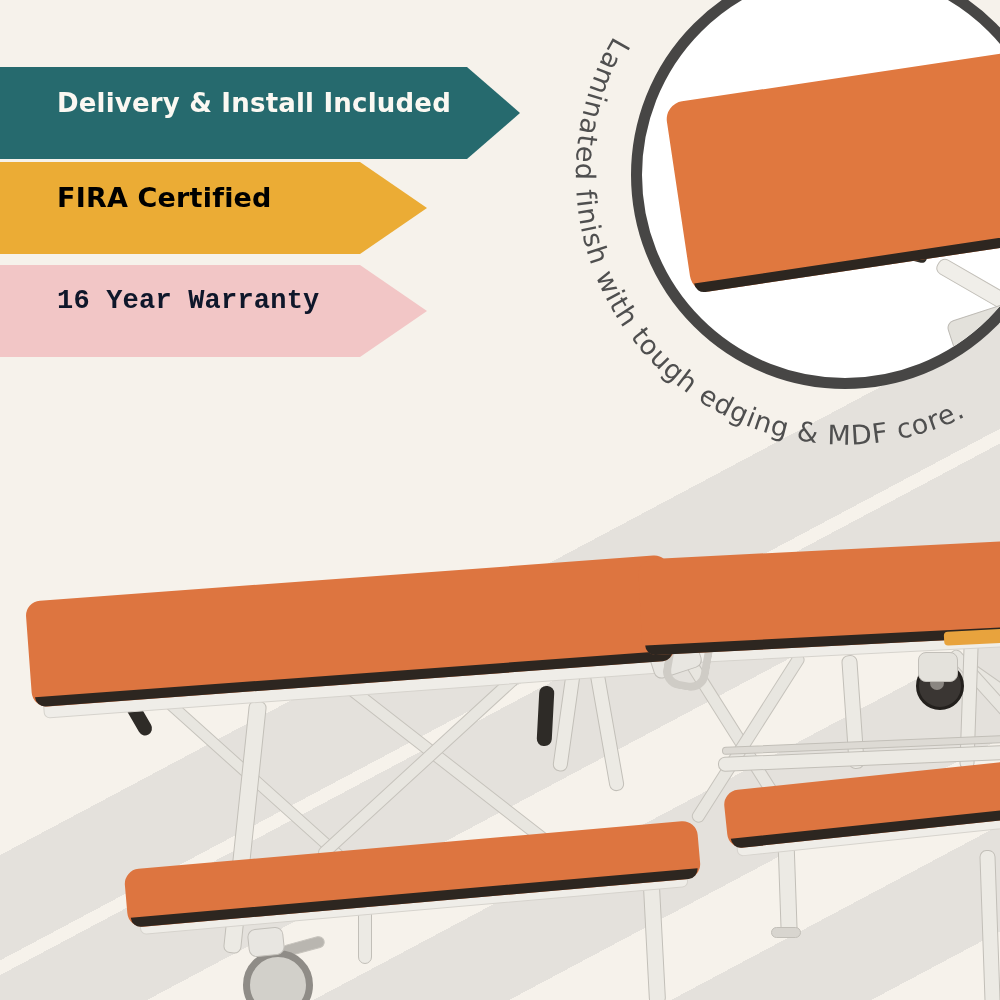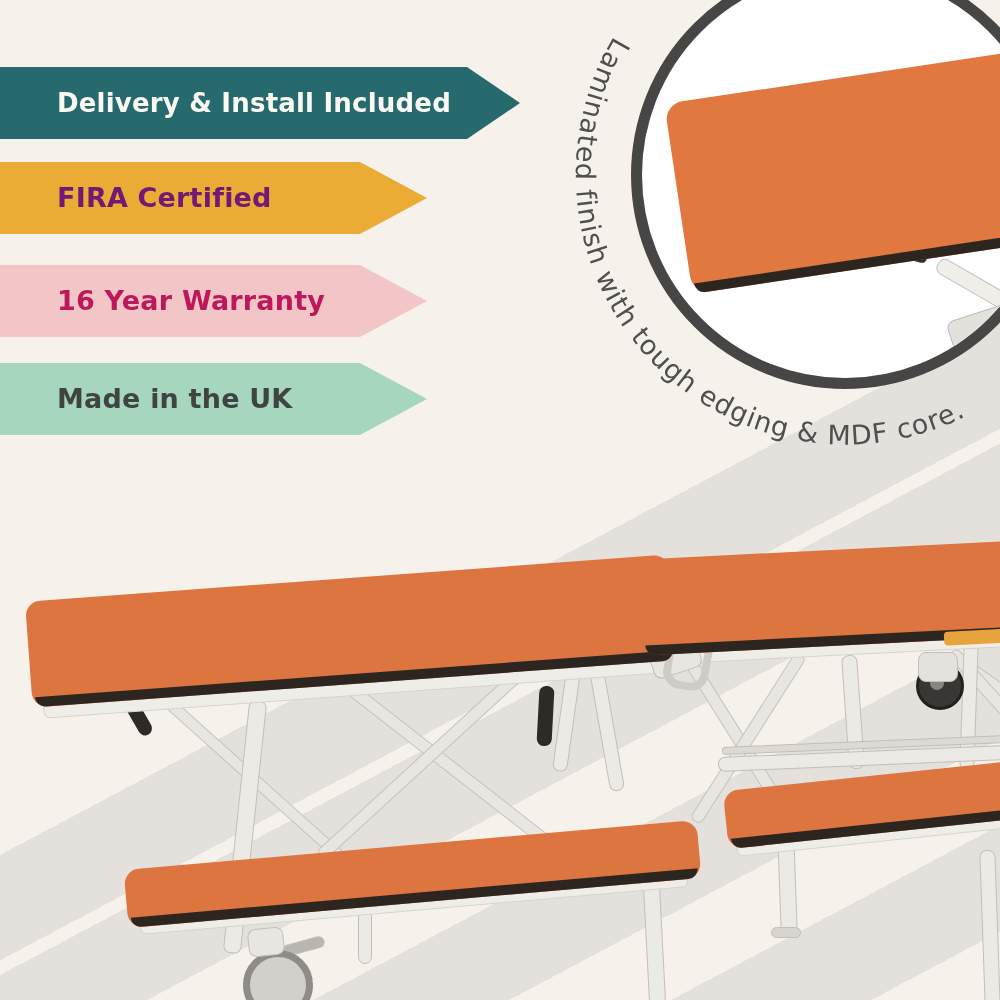--- a/index.html
+++ b/index.html
@@ -12,30 +12,30 @@
       #F6F2EB 848px, #F6F2EB 861px,
       #E4E1DC 861px, #E4E1DC 952px,
       #F6F2EB 952px, #F6F2EB 1030px,
       #E4E1DC 1030px,#E4E1DC 1122px,
       #F6F2EB 1122px,#F6F2EB 1198px,
       #E4E1DC 1198px,#E4E1DC 1292px,
       #F6F2EB 1292px);
   }
   
   .banner{
-    position:absolute;left:0;height:72px;line-height:72px;
+    position:absolute;left:0;height:92px;line-height:72px;
     padding-left:57px;font-weight:700;font-size:27px;letter-spacing:.2px;
     z-index:40;box-sizing:border-box;white-space:nowrap;
   }
   .banner-1{top:67px;width:520px;font-size:26px;background:#266A6E;color:#FBF8F2;
     clip-path:polygon(0 0,467px 0,100% 50%,467px 100%,0 100%);}
-  .banner-2{top:162px;width:427px;background:#EBAC35;color:#701a75;
+  .banner-2{top:162px;width:427px;background:#EBAC35;color:#000000;
     clip-path:polygon(0 0,360px 0,100% 50%,360px 100%,0 100%);}
-  .banner-3{top:265px;width:427px;background:#F2C6C6;color:#be185d;
-    clip-path:polygon(0 0,360px 0,100% 50%,360px 100%,0 100%);}
+  .banner-3{top:265px;width:427px;background:#F2C6C6;color:#0f172a;
+    clip-path:polygon(0 0,360px 0,100% 50%,360px 100%,0 100%);font-family:Liberation Mono, monospace;}
   .banner-4{top:363px;width:427px;background:#A6D6BE;color:#3F4441;
     clip-path:polygon(0 0,360px 0,100% 50%,360px 100%,0 100%);}
   .banner-5{top:461px;width:427px;background:#3E403E;color:#FBF8F2;
     clip-path:polygon(0 0,360px 0,100% 50%,360px 100%,0 100%);}
   
   .tube,.brace,.blackbit,.apron,.slab,.plate{position:absolute;}
   .tube{background:#ECEAE4;border:1px solid #C2BFB8;border-radius:7px;z-index:4;}
   .brace{background:#E8E6E0;border:1px solid #C6C3BC;border-radius:6px;transform-origin:0 50%;z-index:3;}
   .blackbit{background:#2E2B27;border-radius:7px;z-index:5;}
   .apron{background:#EFEDE8;border:1px solid #D6D3CD;border-radius:6px;z-index:6;}
@@ -53,21 +53,20 @@
   #curved-caption{position:absolute;left:0;top:0;z-index:30;pointer-events:none;}
 </style>
 </head>
 <body>
 
 <div id="canvas">
 
   <div class="banner banner-1">Delivery &amp; Install Included</div>
   <div class="banner banner-2">FIRA Certified</div>
   <div class="banner banner-3">16 Year Warranty</div>
-  <div class="banner banner-4">Made in the UK</div>
 
   <div class="blackbit" style="left:117px;top:643px;width:14px;height:98px;transform:rotate(-30deg);"></div>
   <div class="blackbit" style="left:538px;top:686px;width:15px;height:60px;transform:rotate(3deg);"></div>
 
   <div class="brace" style="left:150px;top:680px;width:329px;height:10px;transform:rotate(41.9deg);"></div>
   <div class="brace" style="left:300px;top:643px;width:342px;height:11px;transform:rotate(37.9deg);"></div>
   <div class="brace" style="left:320px;top:850px;width:326px;height:11px;transform:rotate(-42.5deg);"></div>
   <div class="brace" style="left:688px;top:652px;width:207px;height:11px;transform:rotate(57.8deg);"></div>
   <div class="brace" style="left:695px;top:815px;width:196px;height:11px;transform:rotate(-57.5deg);"></div>
   <div class="brace" style="left:950px;top:648px;width:84px;height:11px;transform:rotate(35deg);"></div>

